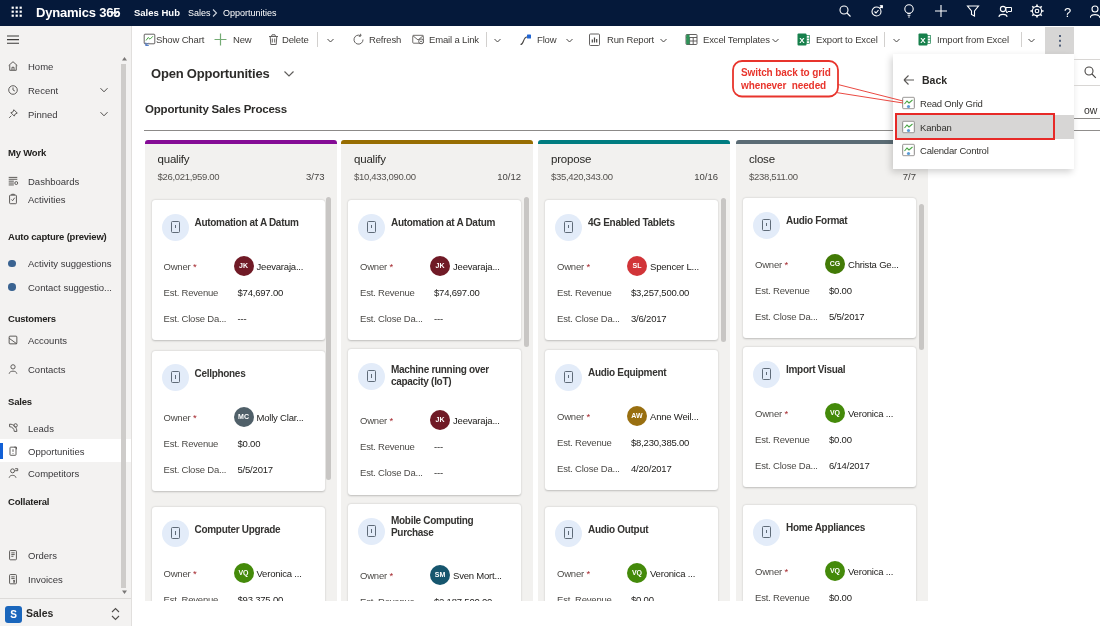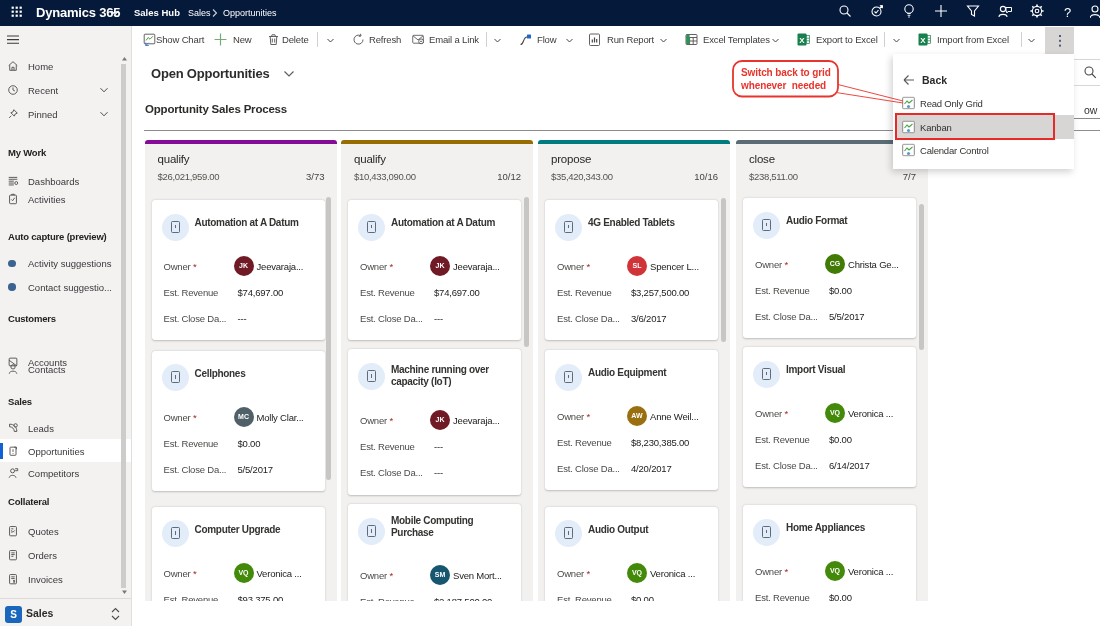--- a/index.html
+++ b/index.html
@@ -150,21 +150,21 @@
     <div class="ab shdr" style="top:205px">Auto capture (preview)</div>
     <div class="ab sitem" style="top:225.5px">
       <span class="ab" style="left:8px;top:8px;width:7.5px;height:7.5px;border-radius:50%;background:#3a6391"></span>
       <span class="lbl">Activity suggestions</span>
     </div>
     <div class="ab sitem" style="top:249.0px">
       <span class="ab" style="left:8px;top:8px;width:7.5px;height:7.5px;border-radius:50%;background:#3a6391"></span>
       <span class="lbl">Contact suggestio...</span>
     </div>
     <div class="ab shdr" style="top:287px">Customers</div>
-    <div class="ab sitem" style="top:324px">
+    <div class="ab sitem" style="top:302px">
       <svg class="sico" width="14" height="14" viewBox="0 0 14 14">
         <rect x="2.5" y="2.5" width="9" height="9" rx="1" stroke="#4f4d4b" fill="none" stroke-width="1.05"></rect>
         <path d="M2.5 5 L11.5 11.5" stroke="#4f4d4b" fill="none" stroke-width="1.05"></path>
       </svg>
       <span class="lbl">Accounts</span>
     </div>
     <div class="ab sitem" style="top:331.5px">
       <svg class="sico" width="14" height="14" viewBox="0 0 14 14">
         <circle cx="7" cy="4.5" r="2.5" stroke="#4f4d4b" fill="none" stroke-width="1.05"></circle>
         <path d="M2.5 12.5 C3 8.5 11 8.5 11.5 12.5" stroke="#4f4d4b" fill="none" stroke-width="1.05"></path>
@@ -191,27 +191,20 @@
     </div>
     <div class="ab sitem" style="top:435.8px">
       <svg class="sico" width="14" height="14" viewBox="0 0 14 14">
         <circle cx="6.5" cy="4.5" r="2.3" stroke="#4f4d4b" fill="none" stroke-width="1.05"></circle>
         <path d="M2.5 12.5 C3 8.8 10 8.8 10.5 12.5" stroke="#4f4d4b" fill="none" stroke-width="1.05"></path>
         <path d="M9.5 2 L12.5 2 L12.5 4.3 L9.5 4.3" stroke="#4f4d4b" fill="none" stroke-width="1.05"></path>
       </svg>
       <span class="lbl">Competitors</span>
     </div>
     <div class="ab shdr" style="top:470px">Collateral</div>
-    <div class="ab sitem" style="top:493.5px">
-      <svg class="sico" width="14" height="14" viewBox="0 0 14 14">
-        <rect x="3" y="1.8" width="8" height="10.8" rx="1" stroke="#4f4d4b" fill="none" stroke-width="1.05"></rect>
-        <path d="M5 4.5 L7.5 4.5 M5 6.5 C6.5 6.5 6.5 8.5 5 8.5 M8.7 6.3 L8.9 6.3 M6.6 8.7 L8.9 6.4 M8.6 8.6 L8.8 8.6" stroke="#4f4d4b" fill="none" stroke-width="1.05"></path>
-      </svg>
-      <span class="lbl">Quotes</span>
-    </div>
     <div class="ab sitem" style="top:517.5px">
       <svg class="sico" width="14" height="14" viewBox="0 0 14 14">
         <rect x="3" y="1.8" width="8" height="10.8" rx="1" stroke="#4f4d4b" fill="none" stroke-width="1.05"></rect>
         <path d="M5 4.5 H9 M5 6.5 H9 M5 8.5 H7.5" stroke="#4f4d4b" fill="none" stroke-width="1.05"></path>
       </svg>
       <span class="lbl">Orders</span>
     </div>
     <div class="ab sitem" style="top:541.5px">
       <svg class="sico" width="14" height="14" viewBox="0 0 14 14">
         <rect x="3" y="1.8" width="8" height="10.8" rx="1" stroke="#4f4d4b" fill="none" stroke-width="1.05"></rect>

